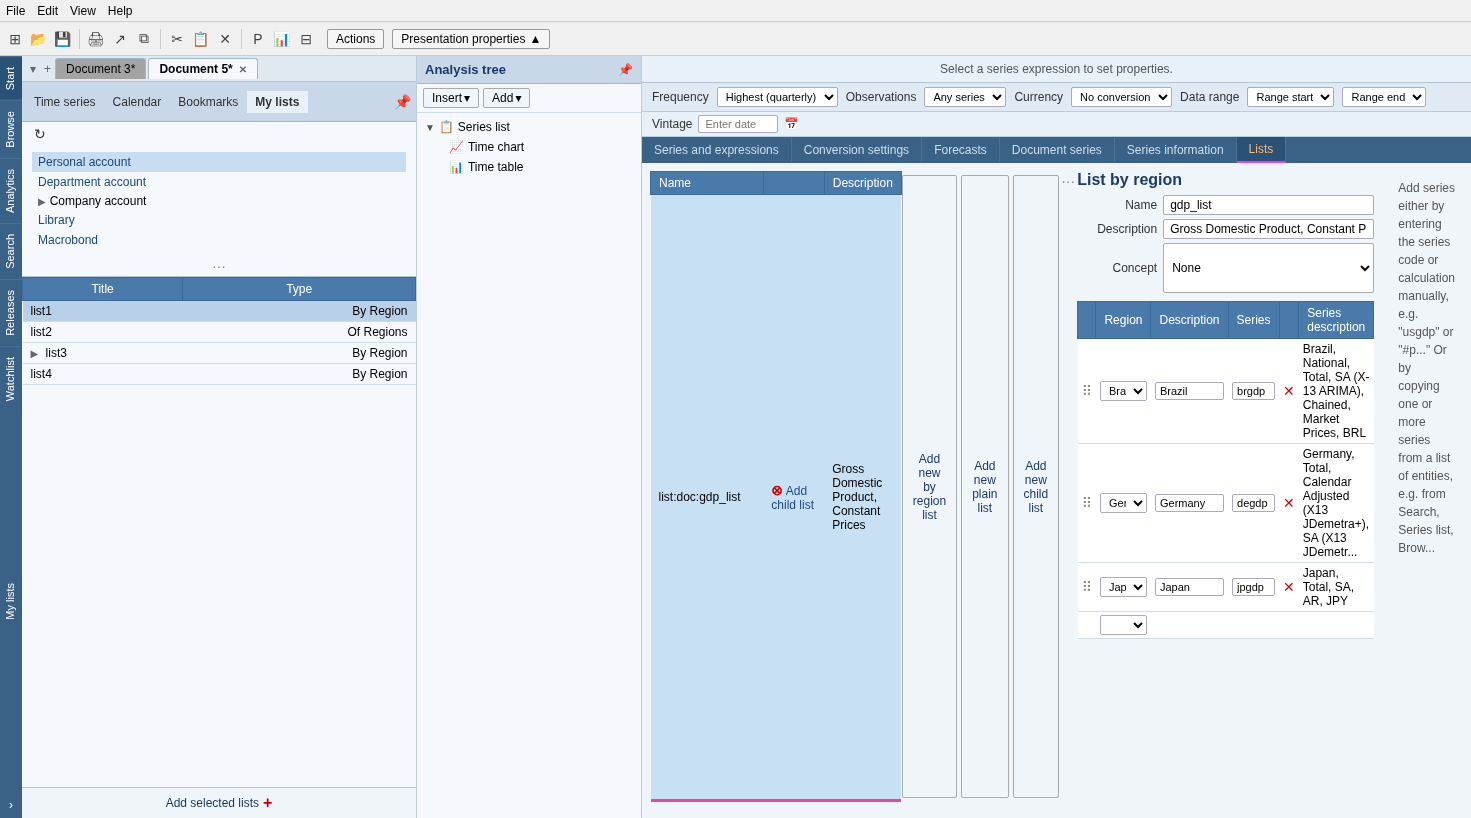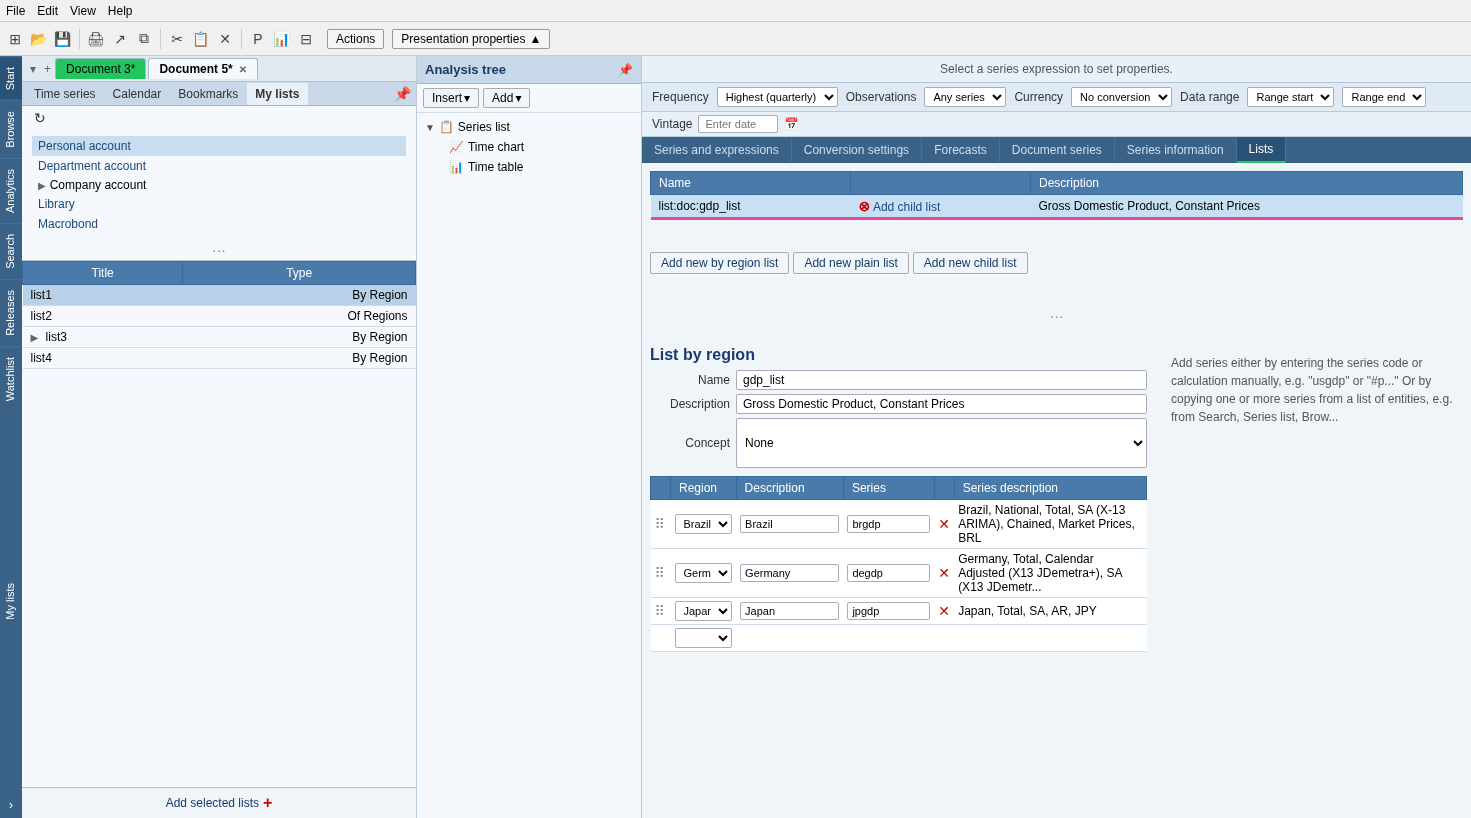--- a/index.html
+++ b/index.html
@@ -53,36 +53,36 @@
 
     
     .left-panel {
       width: 395px; display: flex; flex-direction: column; background: #f5f8fc;
       border-right: 1px solid #bcd;
     }
 
     
     .tab-bar {
       display: flex; align-items: center; background: #c8d8e8; border-bottom: 1px solid #a0b8cc;
-      padding: 0 4px; height: 24px; gap: 0;
+      padding: 0 4px; height: 40px; gap: 0;
     }
     .tab-item {
       padding: 4px 8px; cursor: pointer; font-size: 12px; color: #333;
       border-right: 1px solid transparent;
     }
     .tab-item.active { background: #e8f0f8; font-weight: bold; }
     .tab-pin { margin-left: auto; cursor: pointer; color: #666; font-size: 14px; }
 
     
     .doc-tabs {
       display: flex; align-items: center; background: #e0e8f0; height: 26px;
       border-bottom: 1px solid #b0c4d4; padding: 0 4px; gap: 0;
     }
     .doc-tab {
-      display: flex; align-items: center; padding: 3px 10px; background: #22c55e;
+      display: flex; align-items: center; padding: 3px 10px; background: #a3a3a3;
       border: 1px solid #a0b8cc; border-bottom: none; cursor: pointer; font-size: 11px;
       margin-right: 2px; border-radius: 3px 3px 0 0;
     }
     .doc-tab.active { background: #f5f8fc; font-weight: bold; }
     .doc-tab .close-x { margin-left: 6px; color: #666; font-size: 10px; cursor: pointer; }
     .doc-tab-nav { cursor: pointer; font-size: 12px; color: #666; padding: 2px 4px; }
 
     
     .accounts-list { padding: 6px 10px; }
     .account-item {
@@ -182,24 +182,24 @@
     }
 
     
     .sub-tabs {
       display: flex; align-items: center; background: #3a6186; padding: 0;
     }
     .sub-tab {
       padding: 5px 12px; color: #ccddf0; cursor: pointer; font-size: 12px;
       border-right: 1px solid #4a7196;
     }
-    .sub-tab.active { background: #2a5176; color: #ffffff; border-bottom: 2px solid #22c55e; }
-
-    
-    .lists-content { flex: 1; display: flex; flex-direction: column; padding: 8px; overflow: auto; gap: 20px; }
+    .sub-tab.active { background: #2a5176; color: #fdba74; border-bottom: 2px solid #d946ef; }
+
+    
+    .lists-content { flex: 1; display: flex; flex-direction: row; padding: 8px; overflow: auto; }
 
     
     .rp-lists-table { width: 100%; border-collapse: collapse; margin-bottom: 8px; }
     .rp-lists-table th {
       background: #4a7aaa; color: white; padding: 4px 8px; text-align: left;
       font-weight: normal; font-size: 12px; border: 1px solid #3a6a9a;
     }
     .rp-lists-table td {
       padding: 3px 8px; border-bottom: 3px solid #ec4899; background: white; font-size: 12px;
     }

